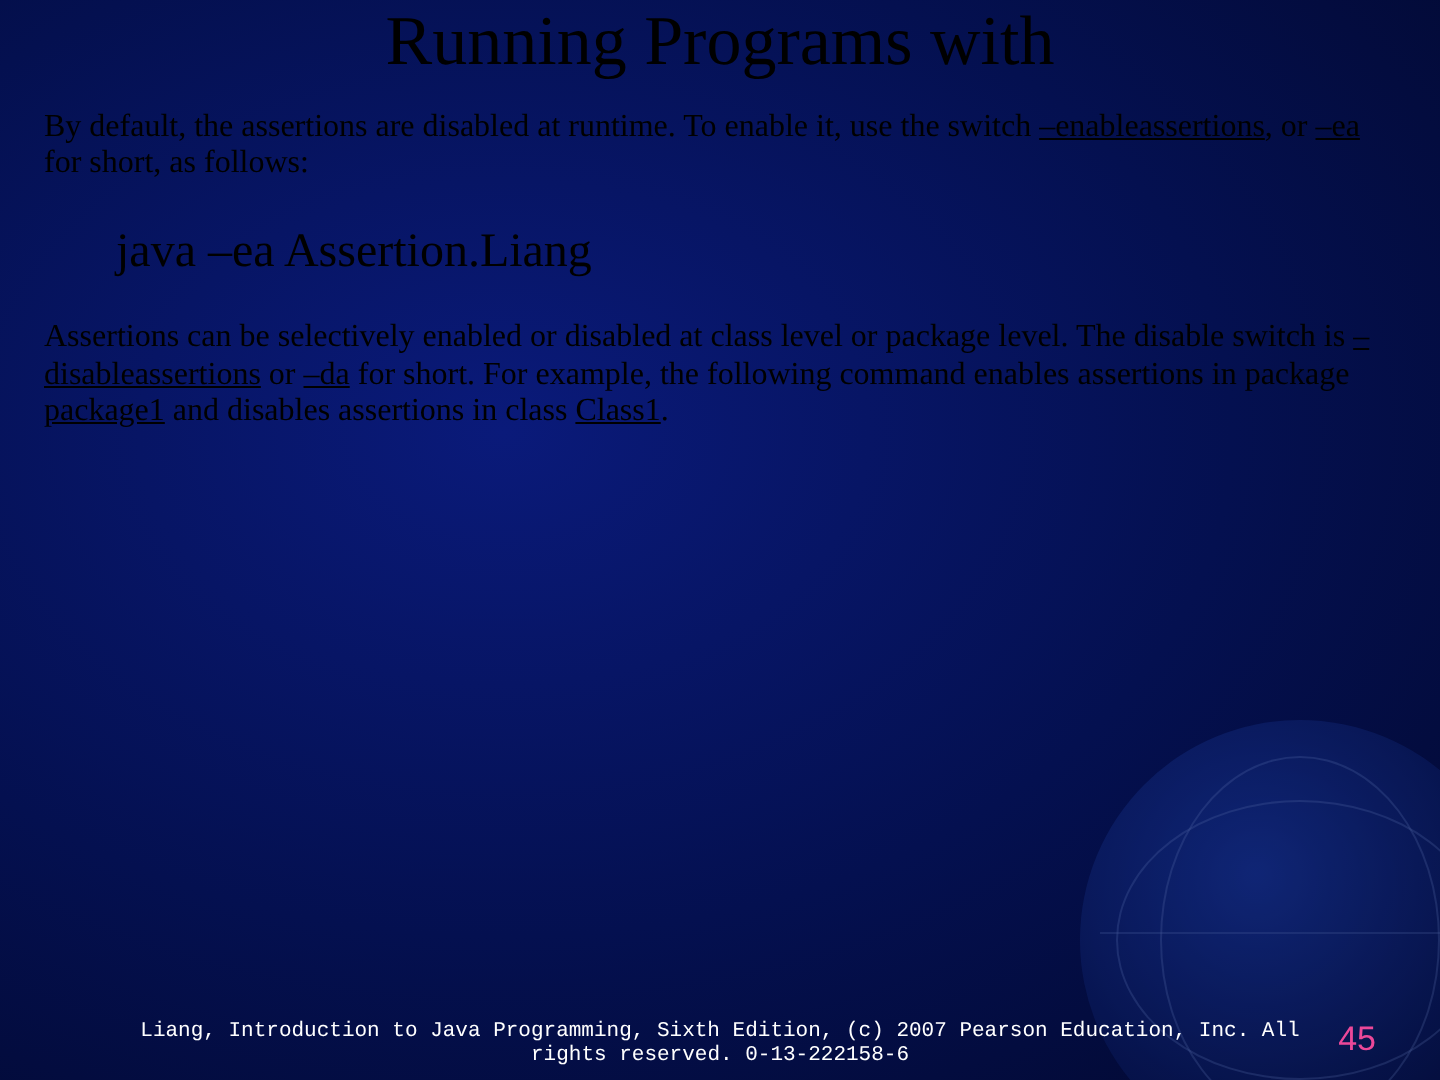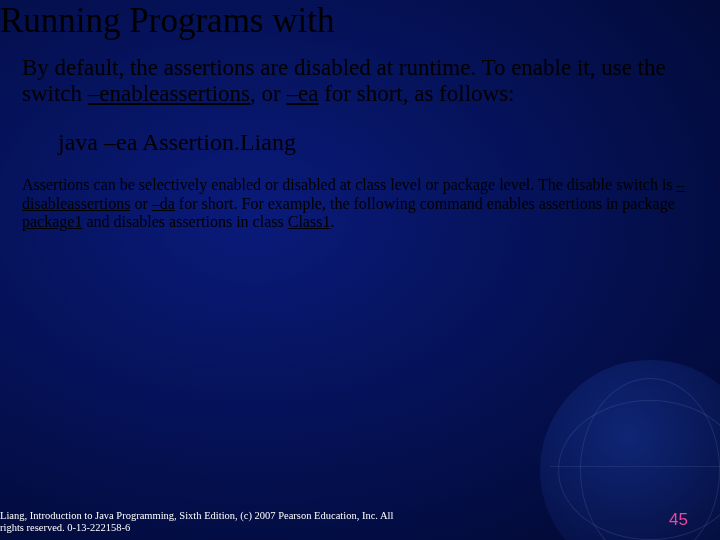--- a/index.html
+++ b/index.html
@@ -25,47 +25,49 @@
   .globe::before, .globe::after {
     content: "";
     position: absolute;
     border: 1px solid rgba(120,150,220,0.35);
     border-radius: 50%;
   }
   .globe::before { inset: 18px 40px 18px 40px; }
   .globe::after { inset: 40px 18px 40px 18px; }
   .globe .lat { position:absolute; left:10px; right:10px; top:48%; height:1px; background:rgba(120,150,220,0.3);}
   .title {
+    text-align: center;
     font-size: 35px;
     padding-top: 2px;
     line-height: 1.1;
     font-weight: 400;
   }
   .para {
-    font-size: 23px;
+    font-size: 16px;
     line-height: 1.15;
     padding: 14px 22px 0 22px;
   }
   .indent {
     font-size: 24px;
     padding: 22px 22px 0 58px;
   }
   .para2 {
     font-size: 16px;
     line-height: 1.15;
     padding: 20px 16px 0 22px;
   }
   .u { text-decoration: underline; }
   .footer {
     position: absolute;
     bottom: 6px;
     left: 0;
     width: 100%;
+    text-align: center;
     color: #fff;
-    font-family: Liberation Serif, serif;
+    font-family: Liberation Mono, monospace;
     font-size: 10.5px;
     line-height: 1.15;
   }
   .pagenum {
     position: absolute;
     right: 32px;
     bottom: 10px;
     color: #ec4899;
     font-family: Arial, sans-serif;
     font-size: 17px;

